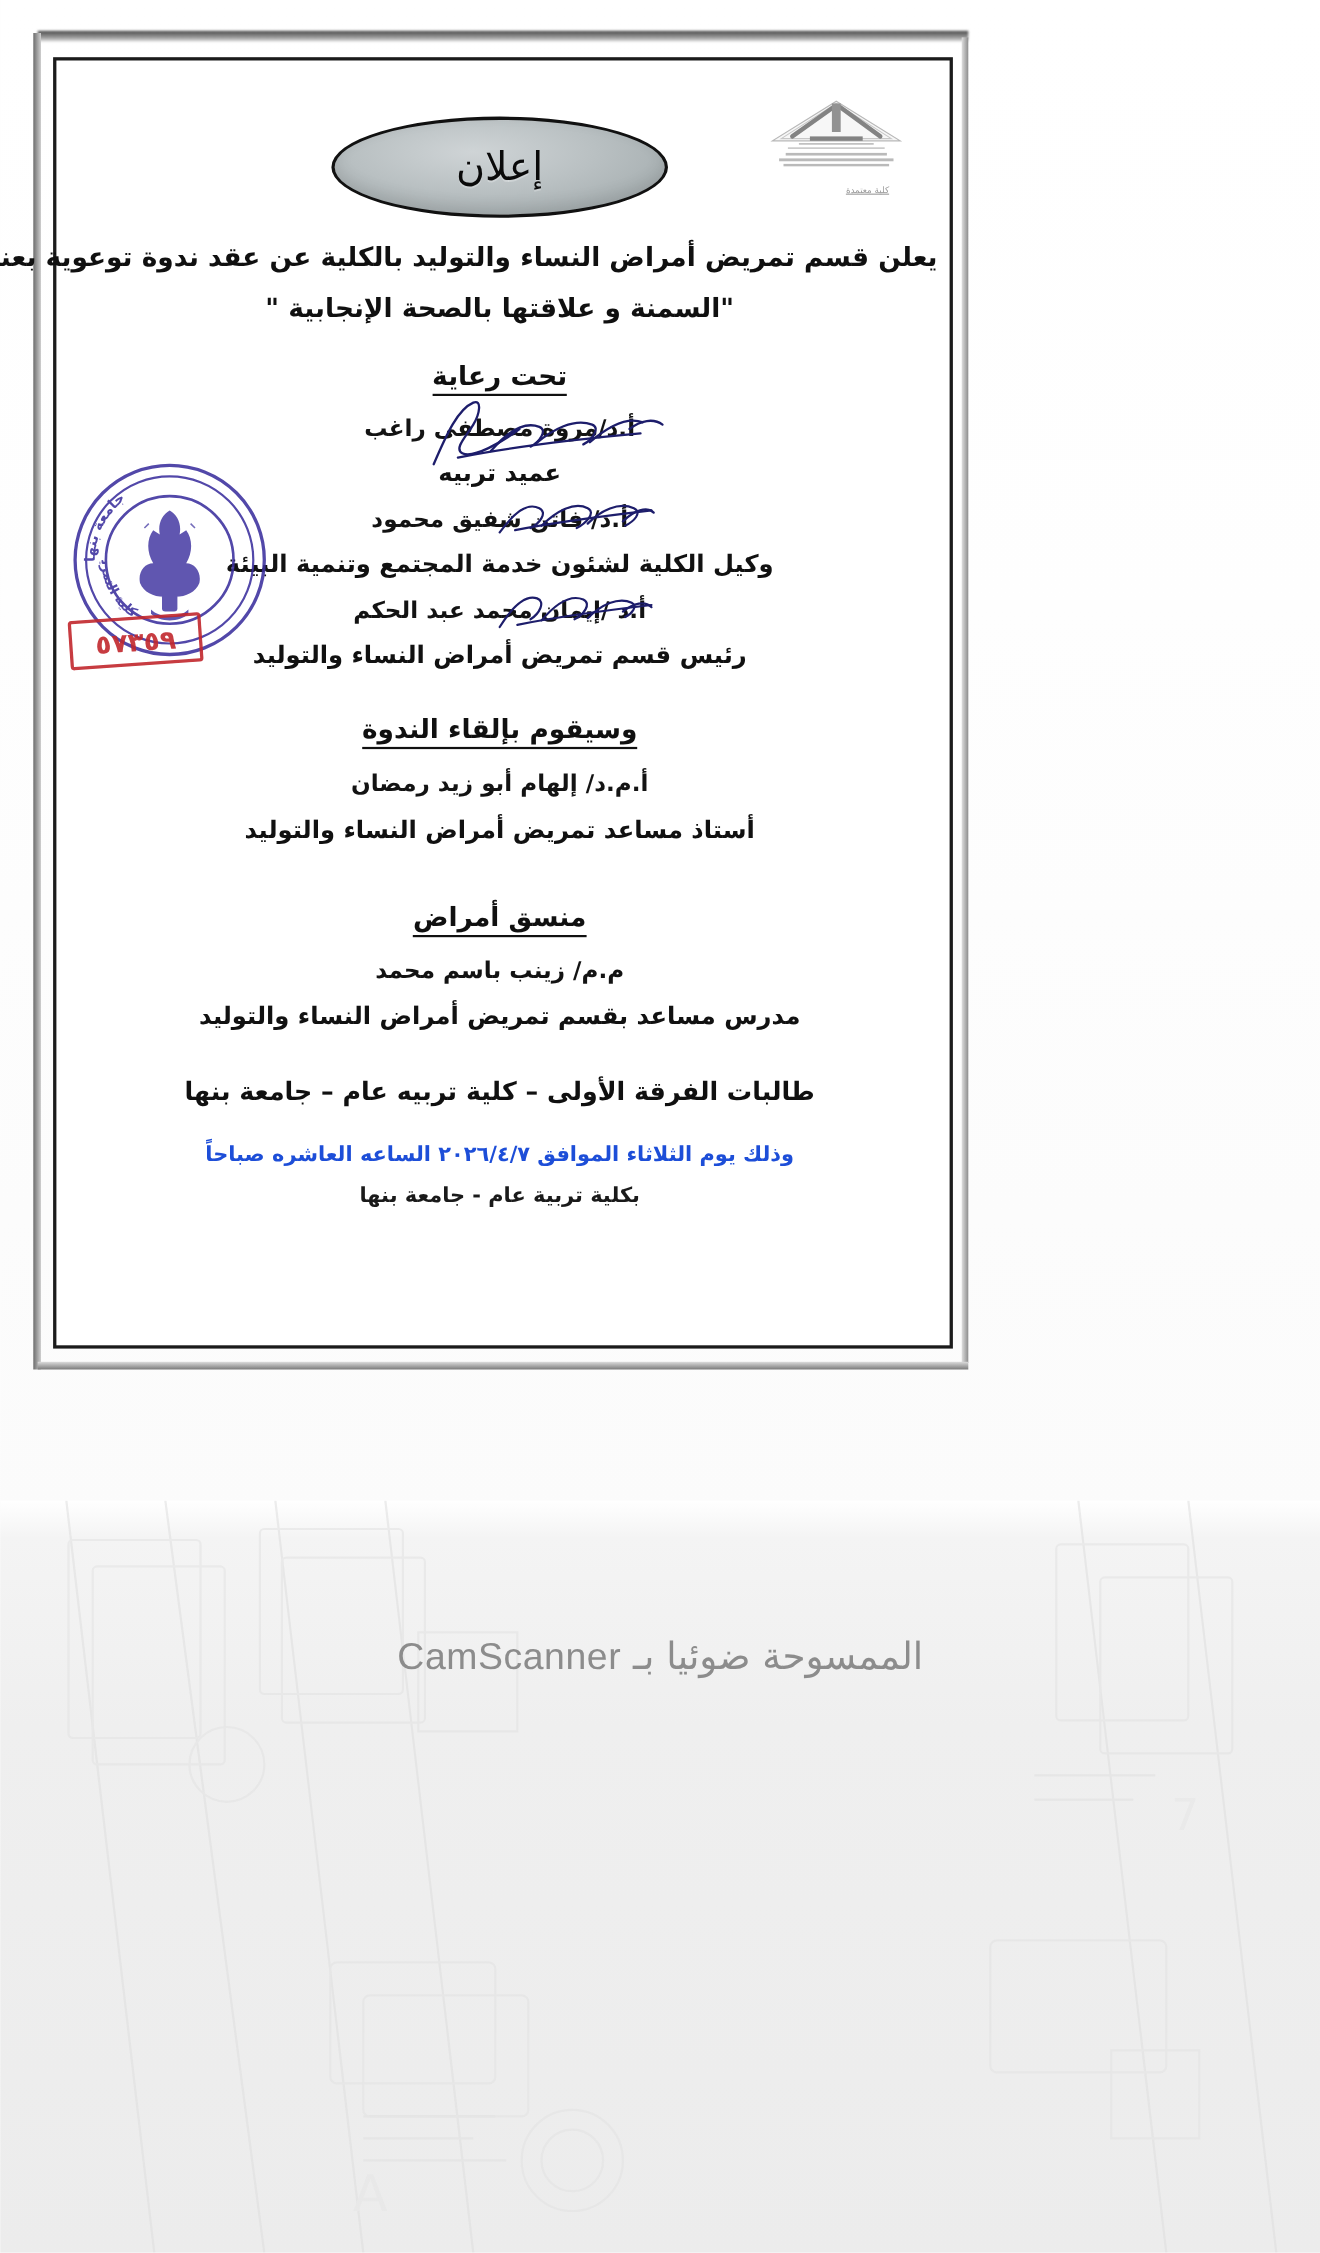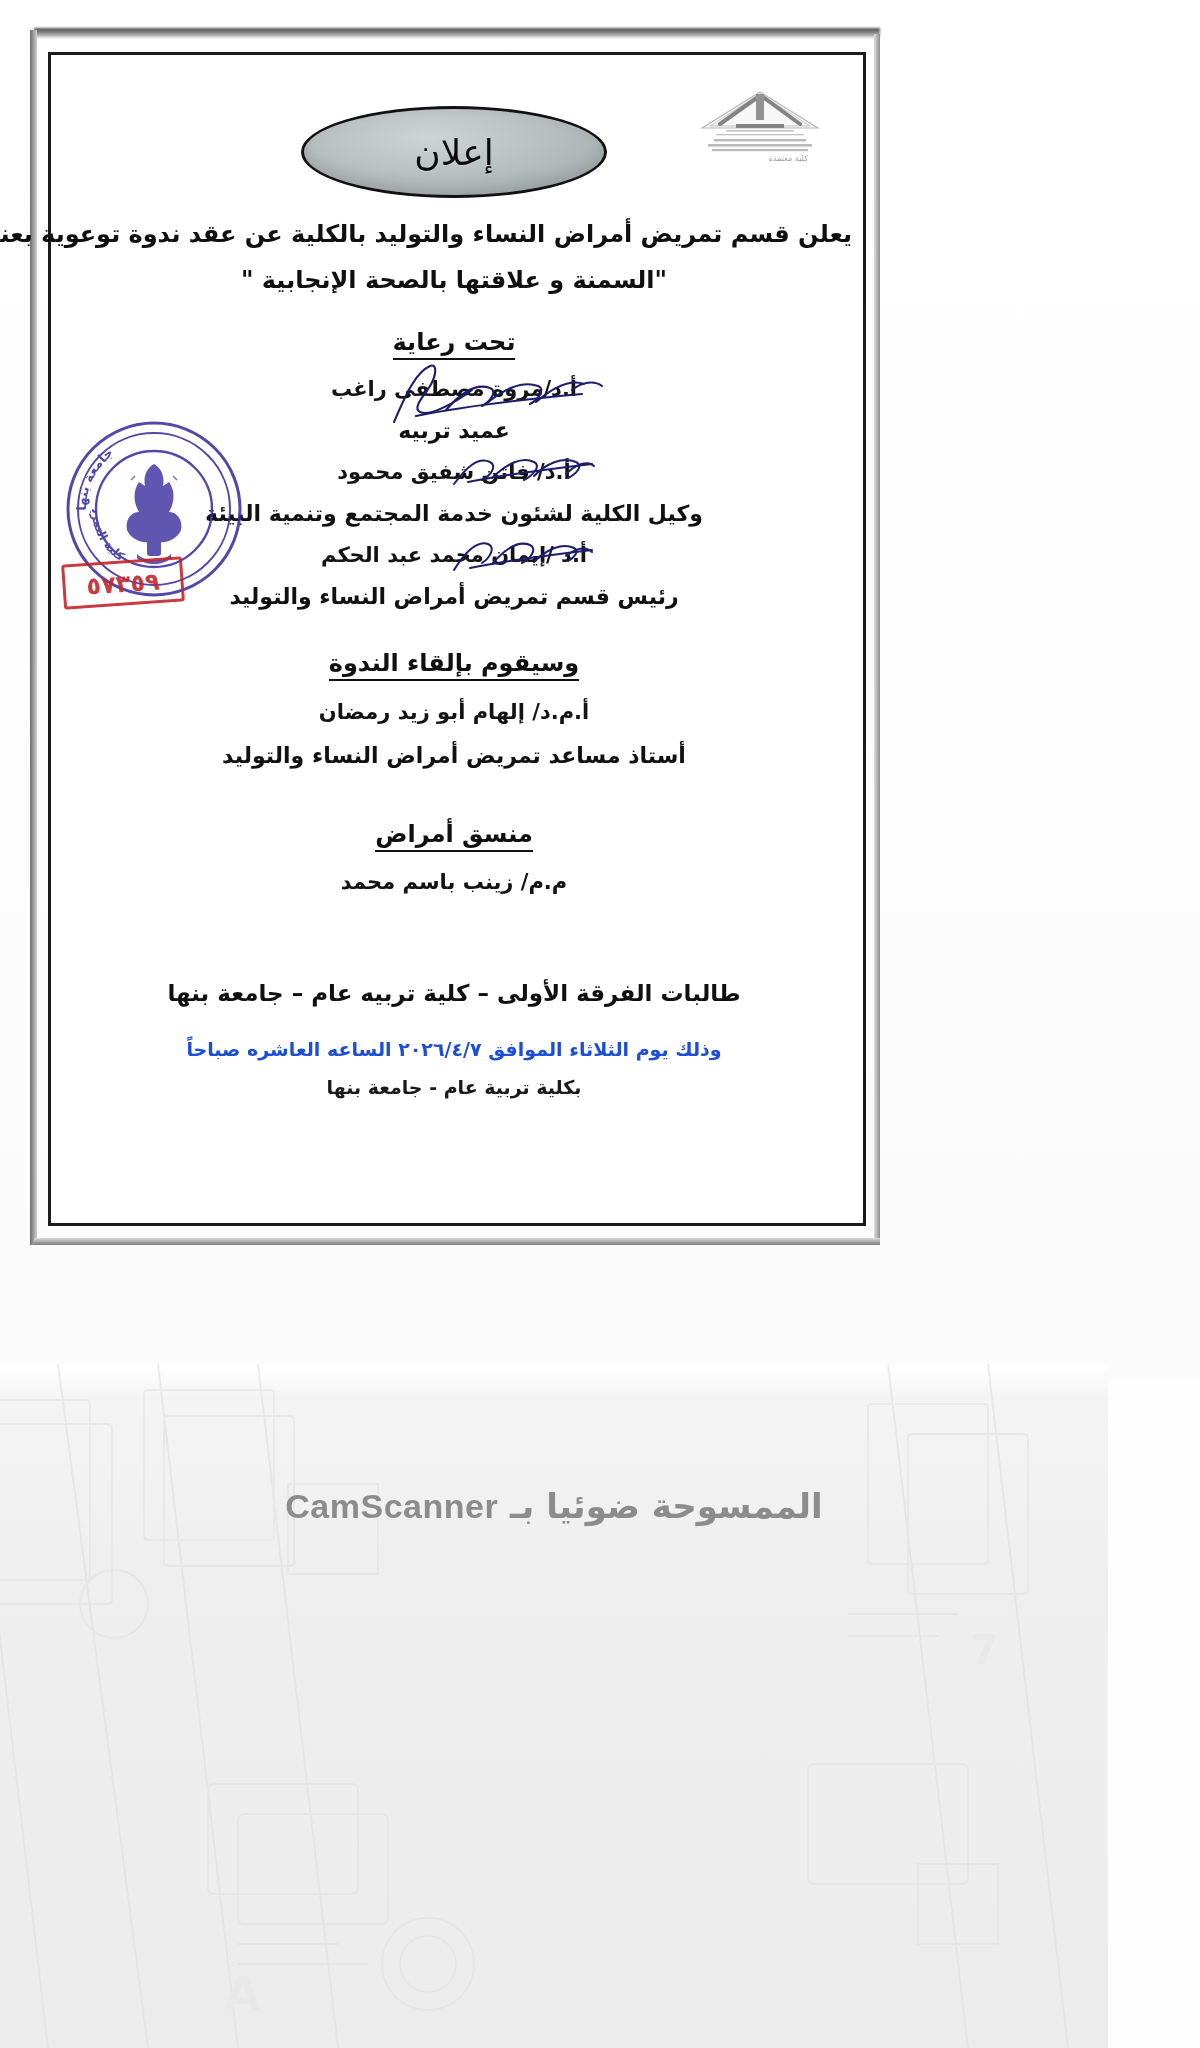--- a/index.html
+++ b/index.html
@@ -60,23 +60,24 @@
     color:#101010;
   }
 
   
   .uni-logo{
     position:absolute;right:22px;top:24px;width:140px;height:72px;
     opacity:.55;
   }
   .uni-logo svg{display:block;}
   .uni-logo-caption{
-    position:absolute;right:44px;top:94px;
+    position:absolute;right:44px;top:108px;
     font-size:8px;color:#9b9b9b;letter-spacing:.3px;
     white-space:nowrap;
+    text-decoration:underline;
   }
 
   
   .title-ellipse-wrap{
     position:absolute;left:0;right:0;top:46px;
     display:flex;justify-content:center;
   }
   .title-ellipse{
     position:relative;width:300px;height:86px;
     border-radius:50%;
@@ -160,24 +161,23 @@
   
   .stamp-red{
     position:absolute;left:6px;top:500px;width:122px;height:46px;
     transform:rotate(-4deg);
     opacity:.9;
   }
   .stamp-red svg{display:block;}
 
   
   .footer-band{
-    position:absolute;left:0;top:1364px;width:1108px;height:684px;
+    position:absolute;left:0;top:1364px;width:1200px;height:684px;
     background:linear-gradient(180deg,#ffffff 0%,#f4f4f4 5%,#efefef 30%,#ececec 100%);
     overflow:hidden;
-    font-weight:bold;
   }
   .watermark-shapes{
     position:absolute;inset:0;
     opacity:.55;
   }
   .cam-text{
     position:absolute;left:0;right:0;top:122px;
     text-align:center;
     font-size:34px;color:#8c8c8c;
     font-family:"DejaVu Sans","Liberation Sans",sans-serif;
@@ -249,20 +249,21 @@
     <div class="heading-underline h-speaker">
       <span>وسيقوم بإلقاء الندوة</span>
     </div>
     <div class="hand n4">أ.م.د/ إلهام أبو زيد رمضان</div>
     <div class="role r4">أستاذ مساعد تمريض أمراض النساء والتوليد</div>
 
     <div class="heading-underline h-coord">
       <span>منسق أمراض</span>
     </div>
     <div class="hand n5">م.م/ زينب باسم محمد</div>
+    <div class="role r5">مدرس مساعد بقسم تمريض أمراض النساء والتوليد</div>
 
     <div class="line l-audience">طالبات الفرقة الأولى – كلية تربيه عام – جامعة بنها</div>
 
     <div class="l-when1">وذلك يوم الثلاثاء الموافق ٢٠٢٦/٤/٧  الساعه العاشره صباحاً</div>
     <div class="l-when2">بكلية تربية عام - جامعة بنها</div>
 
     <div class="sig sig-dean">
       <svg width="230" height="70" viewBox="0 0 230 70">
         <g fill="none" stroke="#1d1d6b" stroke-width="2.1" stroke-linecap="round">
           <path d="M8 62 C20 34, 30 12, 44 6 C52 3, 50 16, 44 26 C38 36, 26 48, 34 52 C44 57, 70 42, 86 30"></path>

